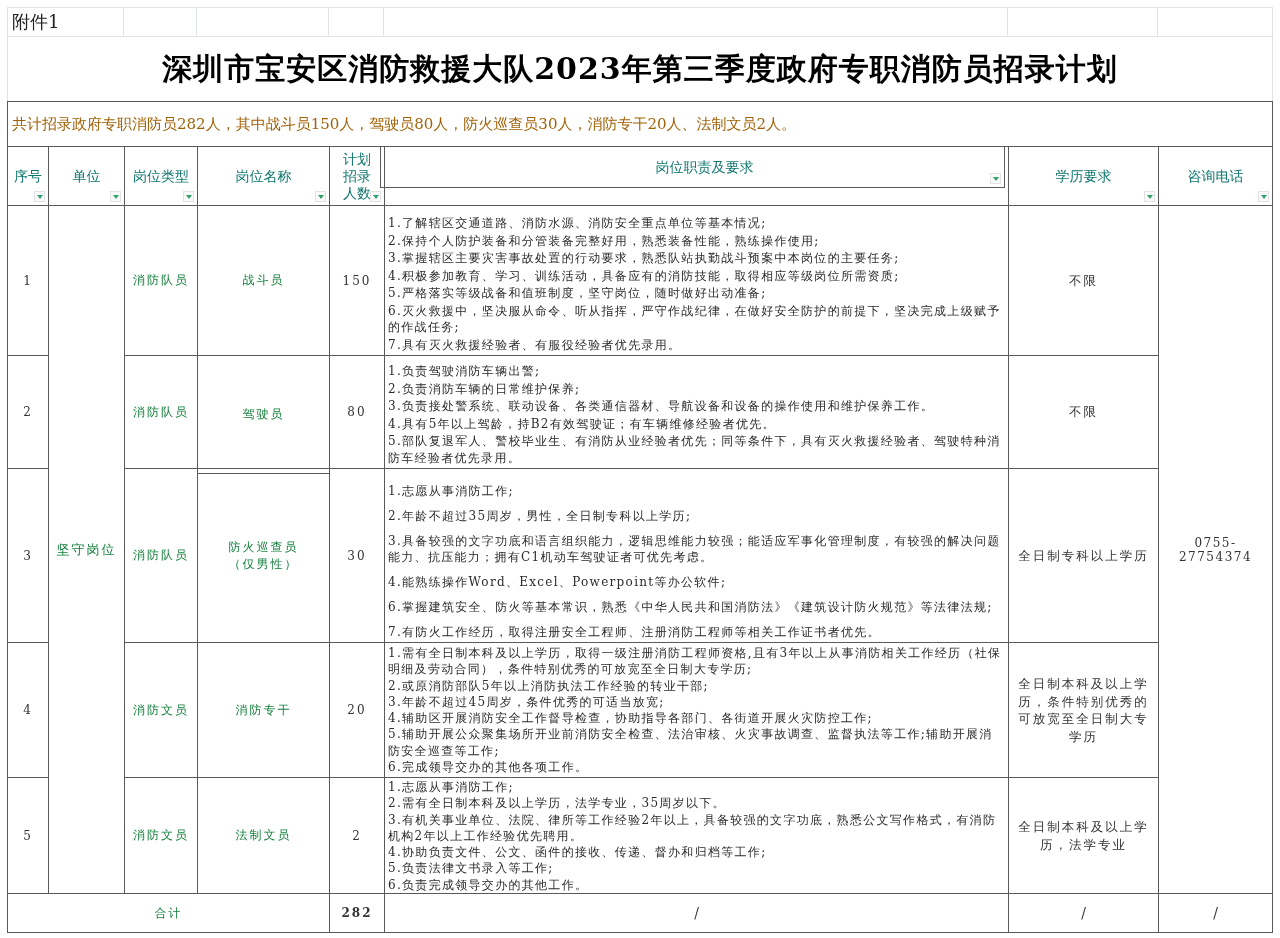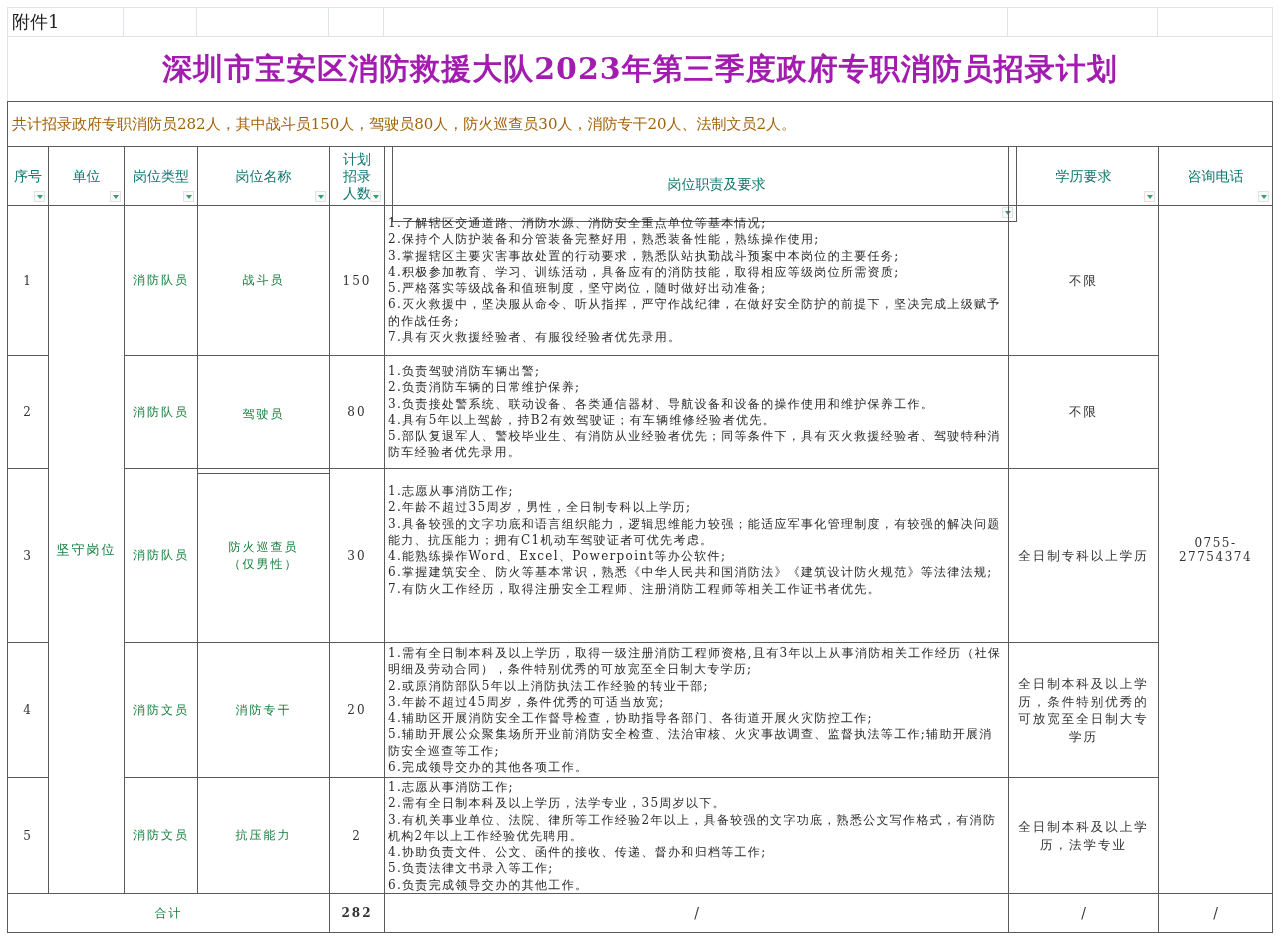--- a/index.html
+++ b/index.html
@@ -3,27 +3,27 @@
   <meta charset="utf-8">
   <style>
     html, body { margin: 0; padding: 0; background: #ffffff; }
     body { width: 1280px; height: 938px; position: relative; overflow: hidden;
            font-family: "DejaVu Serif", "Liberation Serif", serif; color: #1a1a1a; }
     .sheet { position: absolute; left: 0; top: 0; width: 1280px; height: 938px; }
     .cell { position: absolute; box-sizing: border-box; display: flex;
             align-items: center; justify-content: center; text-align: center; }
     .grid-light { border-right: 1px solid #dfe3ea; border-bottom: 1px solid #dfe3ea; }
     .b { border: 1px solid #5a5a5a; }
-    .title { font-size: 30px; font-weight: bold; letter-spacing: 1px; color: #a21caf; }
+    .title { font-size: 30px; font-weight: bold; letter-spacing: 1px; color: #000000; }
     .annex { font-size: 18px; justify-content: flex-start; padding-left: 4px; color: #222; }
     .summary { font-size: 15px; justify-content: flex-start; padding-left: 4px; color: #a16207; }
     .hdr { font-size: 14px; color: #0f766e; line-height: 17px; }
     .body-cell { font-size: 12px; letter-spacing: 2px; color: #15803d; }
     .num { font-size: 12px; letter-spacing: 2px; color: #333; }
-    .req { align-items: flex-start; justify-content: flex-start; text-align: left;
+    .req { align-items: flex-start; justify-content: space-between; text-align: left;
            font-size: 12px; line-height: 16.3px; letter-spacing: 1.3px; color: #2b2b2b;
            padding: 2px 3px; flex-direction: column; }
     .req div { width: 100%; }
     .edu { font-size: 12.5px; letter-spacing: 2px; line-height: 17.5px; color: #333; padding: 0 8px; }
     .filter { position: absolute; right: 3px; bottom: 3px; width: 11px; height: 11px;
               border: 1px solid #e2e2e2; background: #fafafa; box-sizing: border-box; }
     .filter::after { content: ""; position: absolute; left: 2px; top: 3px; border-left: 3px solid transparent;
                      border-right: 3px solid transparent; border-top: 4px solid #2fa36b; }
     .slash { font-size: 14px; color: #333; }
     .bold { font-weight: bold; }
@@ -60,21 +60,21 @@
   <div class="cell b hdr" style="left:197px;top:146px;width:133px;height:60px;">
     <span>岗位名称</span>
     <span class="filter"></span>
   </div>
   <div class="cell b hdr" style="left:329px;top:146px;width:56px;height:60px;flex-direction:column;">
     <span>计划</span>
     <span>招录</span>
     <span>人数</span>
     <span class="filter"></span>
   </div>
-  <div class="cell b hdr" style="left:392px;top:146px;width:625px;height:76px;padding-left:24px;">
+  <div class="cell b hdr" style="left:380px;top:146px;width:625px;height:42px;padding-left:24px;">
     <span>岗位职责及要求</span>
     <span class="filter"></span>
   </div>
   <div class="cell b hdr" style="left:1008px;top:146px;width:151px;height:60px;">
     <span>学历要求</span>
     <span class="filter"></span>
   </div>
   <div class="cell b hdr" style="left:1158px;top:146px;width:115px;height:60px;">
     <span>咨询电话</span>
     <span class="filter"></span>
@@ -138,21 +138,21 @@
     <div>2.或原消防部队5年以上消防执法工作经验的转业干部;</div>
     <div>3.年龄不超过45周岁，条件优秀的可适当放宽;</div>
     <div>4.辅助区开展消防安全工作督导检查，协助指导各部门、各街道开展火灾防控工作;</div>
     <div>5.辅助开展公众聚集场所开业前消防安全检查、法治审核、火灾事故调查、监督执法等工作;辅助开展消防安全巡查等工作;</div>
     <div>6.完成领导交办的其他各项工作。</div>
   </div>
   <div class="cell b edu" style="left:1008px;top:642px;width:151px;height:136px;">全日制本科及以上学历，条件特别优秀的可放宽至全日制大专学历</div>
 
   <div class="cell b num" style="left:7px;top:777px;width:42px;height:117px;">5</div>
   <div class="cell b body-cell" style="left:124px;top:777px;width:74px;height:117px;">消防文员</div>
-  <div class="cell b body-cell" style="left:197px;top:777px;width:133px;height:117px;">抗压能力</div>
+  <div class="cell b body-cell" style="left:197px;top:777px;width:133px;height:117px;">法制文员</div>
   <div class="cell b num" style="left:329px;top:777px;width:56px;height:117px;">2</div>
   <div class="cell b req" style="left:384px;top:777px;width:625px;height:117px;padding-top:1px;">
     <div>1.志愿从事消防工作;</div>
     <div>2.需有全日制本科及以上学历，法学专业，35周岁以下。</div>
     <div>3.有机关事业单位、法院、律所等工作经验2年以上，具备较强的文字功底，熟悉公文写作格式，有消防机构2年以上工作经验优先聘用。</div>
     <div>4.协助负责文件、公文、函件的接收、传递、督办和归档等工作;</div>
     <div>5.负责法律文书录入等工作;</div>
     <div>6.负责完成领导交办的其他工作。</div>
   </div>
   <div class="cell b edu" style="left:1008px;top:777px;width:151px;height:117px;">全日制本科及以上学历，法学专业</div>

